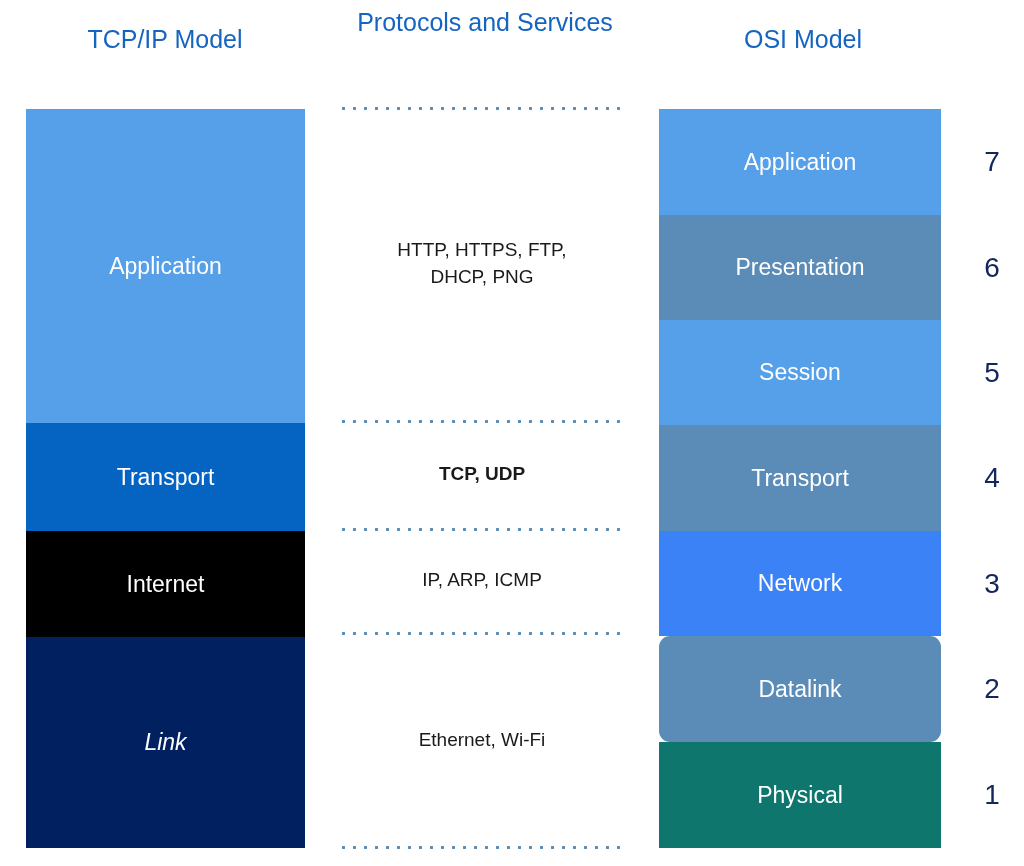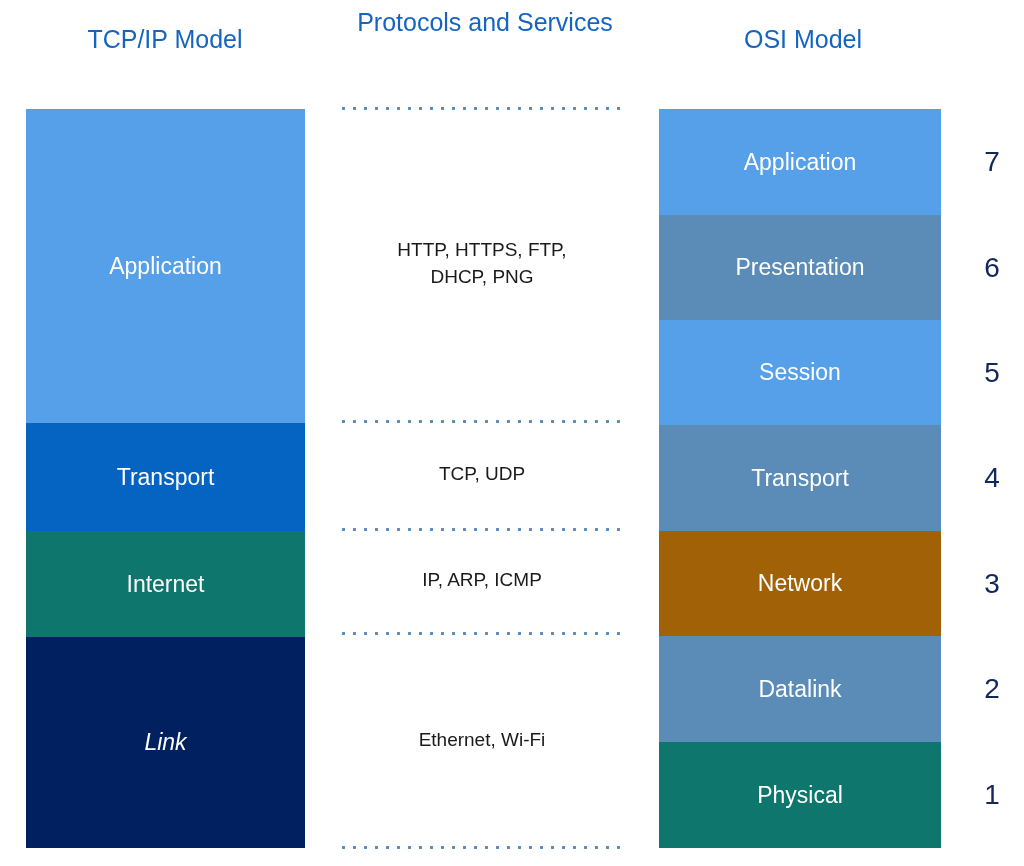--- a/index.html
+++ b/index.html
@@ -134,38 +134,38 @@
 
   <div class="col-heading" id="heading-osi">OSI Model</div>
 
   <div id="tcpip-stack">
       <div class="tcp-layer" style="height: 314px; background: rgb(85, 160, 232);">
         <span>Application</span>
       </div>
       <div class="tcp-layer" style="height: 108px; background: rgb(5, 99, 193);">
         <span>Transport</span>
       </div>
-      <div class="tcp-layer" style="height: 106px; background: #0f766e;">
+      <div class="tcp-layer" style="height: 106px; background: #000000;">
         <span>Internet</span>
       </div>
       <div class="tcp-layer" style="height: 211px; background: rgb(0, 32, 96); font-style: italic;">
         <span>Link</span>
       </div>
     </div>
 
   <div id="protocols-column">
       <div class="proto-sep" style="top: 0px;"></div>
       <div class="proto-sep" style="top: 313px;"></div>
       <div class="proto-sep" style="top: 421px;"></div>
       <div class="proto-sep" style="top: 525px;"></div>
       <div class="proto-sep" style="top: 739px;"></div>
       <div class="proto-cell" style="top: 1px; height: 312px;">
         <span style="display: inline-block; max-width: 215px;">HTTP, HTTPS, FTP, DHCP, PNG</span>
       </div>
-      <div class="proto-cell" style="top: 313px; height: 108px;">
+      <div class="proto-cell" style="top: 313px; height: 108px; font-weight: bold;">
         <span style="display: inline-block; max-width: 215px;">TCP, UDP</span>
       </div>
       <div class="proto-cell" style="top: 421px; height: 104px;">
         <span style="display: inline-block; max-width: 215px;">IP, ARP, ICMP</span>
       </div>
       <div class="proto-cell" style="top: 525px; height: 216px;">
         <span style="display: inline-block; max-width: 215px;">Ethernet, Wi-Fi</span>
       </div>
     </div>
 
@@ -175,24 +175,24 @@
       </div>
       <div class="osi-layer" style="height: 105px; background: rgb(91, 140, 184);">
         <span>Presentation</span>
       </div>
       <div class="osi-layer" style="height: 105px; background: rgb(85, 160, 232);">
         <span>Session</span>
       </div>
       <div class="osi-layer" style="height: 106px; background: rgb(91, 140, 184);">
         <span>Transport</span>
       </div>
-      <div class="osi-layer" style="height: 105px; background: #a16207;">
+      <div class="osi-layer" style="height: 105px; background: #3b82f6;">
         <span>Network</span>
       </div>
-      <div class="osi-layer" style="height: 106px; background: rgb(91, 140, 184);">
+      <div class="osi-layer" style="height: 106px; background: rgb(91, 140, 184); border-radius: 11px;">
         <span>Datalink</span>
       </div>
       <div class="osi-layer" style="height: 106px; background: #0f766e;">
         <span>Physical</span>
       </div>
     </div>
 
   <div id="osi-numbers">
       <div class="osi-number" style="height: 106px;">7</div>
       <div class="osi-number" style="height: 105px;">6</div>

